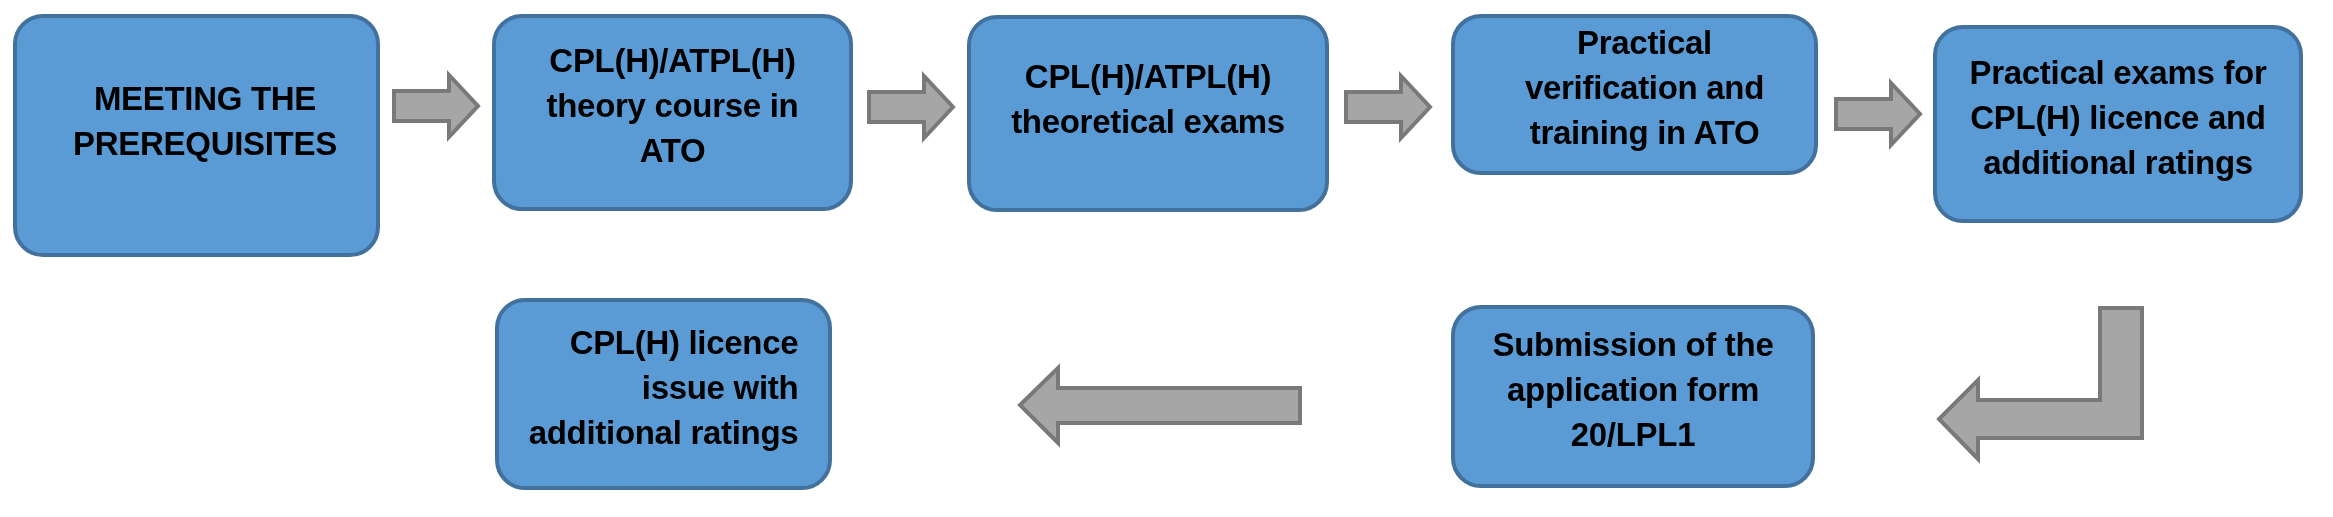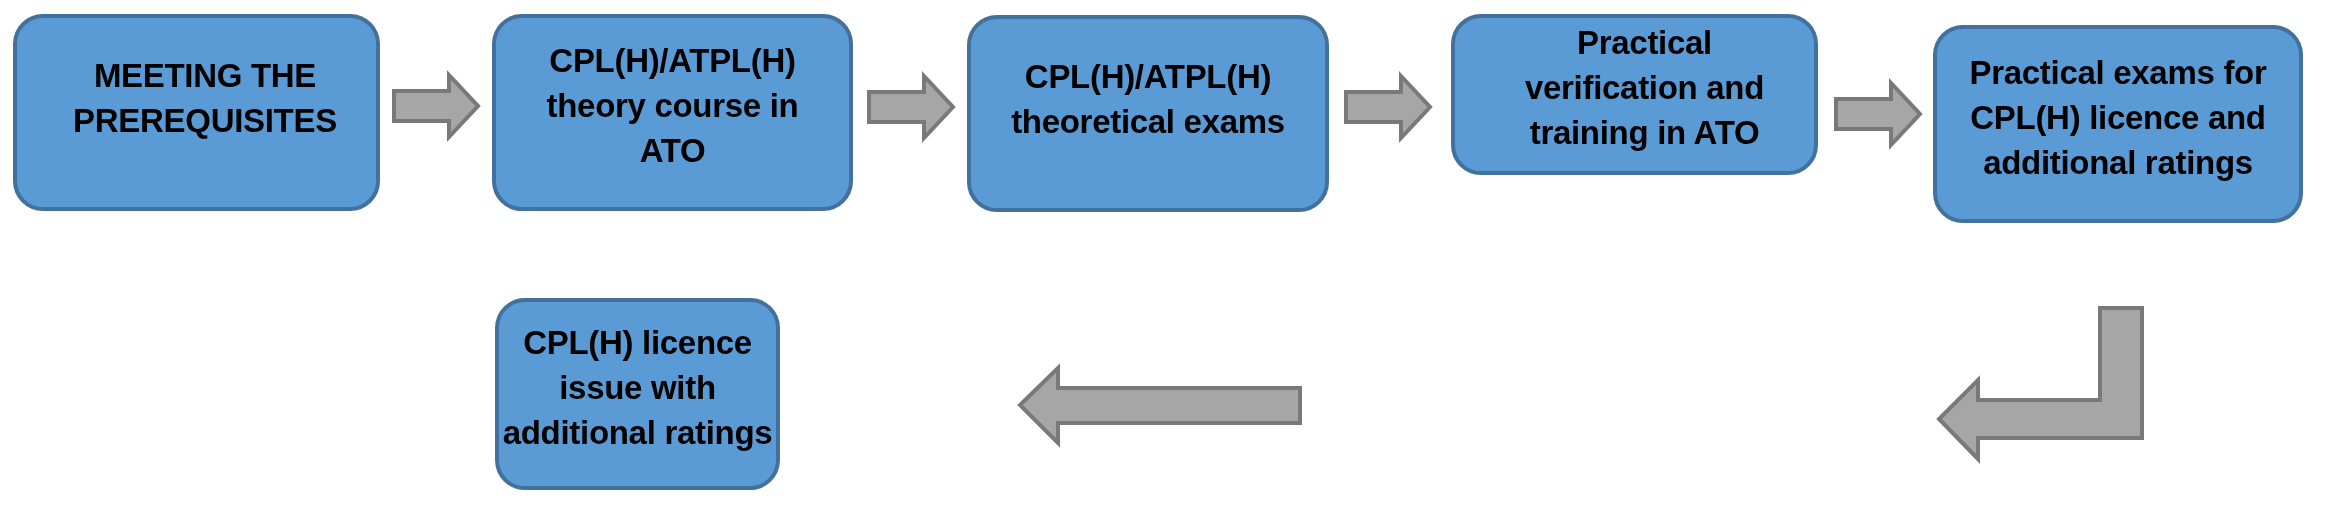--- a/index.html
+++ b/index.html
@@ -64,21 +64,21 @@
 
   <svg class="arrow-layer" viewBox="0 0 2333 517" aria-hidden="true">
     <polygon class="arrow" points="394,91 449,91 449,75 478,106 449,137 449,121 394,121"></polygon>
     <polygon class="arrow" points="869,92 924,92 924,76 953,107 924,138 924,122 869,122"></polygon>
     <polygon class="arrow" points="1346,92 1401,92 1401,76 1430,107 1401,138 1401,122 1346,122"></polygon>
     <polygon class="arrow" points="1836,99 1891,99 1891,83 1920,114 1891,145 1891,129 1836,129"></polygon>
     <polygon class="arrow" points="2100,308 2142,308 2142,438 1978,438 1978,459 1939,419 1978,380 1978,400 2100,400"></polygon>
     <polygon class="arrow" points="1300,388 1058,388 1058,368 1020,405 1058,443 1058,423 1300,423"></polygon>
   </svg>
 
-  <div class="node node--2line" style="left:13px;top:14px;width:367px;height:197px;padding-left:17px;">
+  <div class="node node--2line" style="left:13px;top:14px;width:367px;height:243px;padding-left:17px;">
     <span class="node-label">MEETING THE
 PREREQUISITES</span>
   </div>
 
   <div class="node node--3line" style="left:492px;top:14px;width:361px;height:197px;">
     <span class="node-label">CPL(H)/ATPL(H)
 theory course in
 ATO</span>
   </div>
 
@@ -92,20 +92,25 @@
 verification and
 training in ATO</span>
   </div>
 
   <div class="node node--3line" style="left:1933px;top:25px;width:370px;height:198px;">
     <span class="node-label">Practical exams for
 CPL(H) licence and
 additional ratings</span>
   </div>
 
+  <div class="node node--3line" style="left:1451px;top:305px;width:364px;height:183px;">
+    <span class="node-label">Submission of the
+application form
+20/LPL1</span>
+  </div>
 
-  <div class="node node--3line" style="left:495px;top:298px;width:285px;height:192px;">
+  <div class="node node--3line" style="left:495px;top:298px;width:337px;height:192px;text-align:right;">
     <span class="node-label">CPL(H) licence
 issue with
 additional ratings</span>
   </div>
 
 </div>
 
 </body></html>

